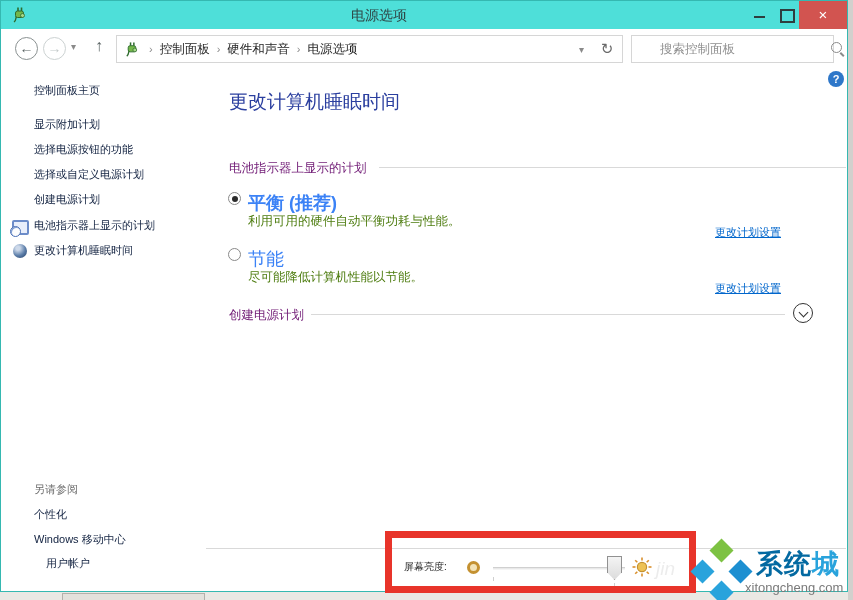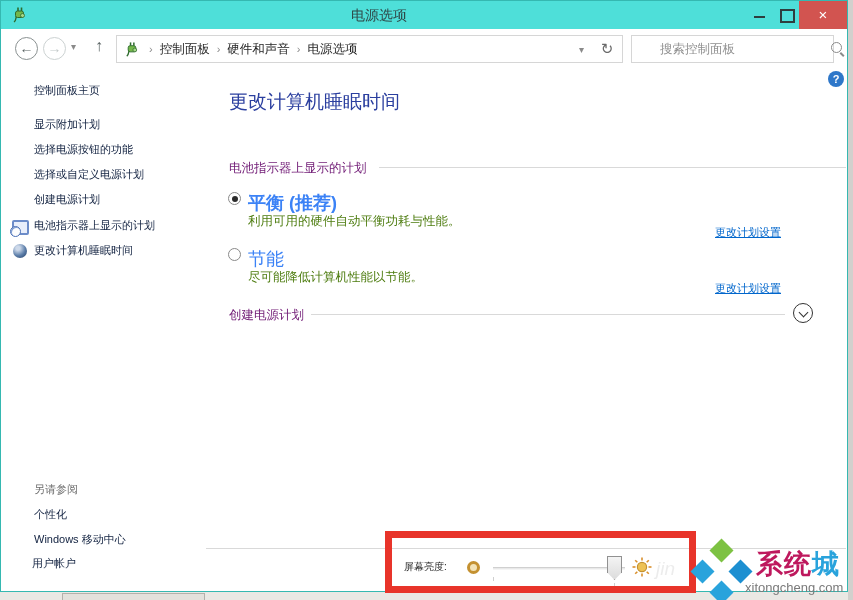--- a/index.html
+++ b/index.html
@@ -153,21 +153,21 @@
   .faint-mark { position: absolute; left: 655px; top: 557px; font-size: 19px; font-style: italic; color: rgba(120,120,120,0.14); }
   
   .red-box {
     position: absolute; left: 385px; top: 531px; width: 311px; height: 62px;
     border: 7px solid #e8342a; background: transparent; z-index: 5;
   }
   
   .watermark { position: absolute; left: 692px; top: 540px; width: 160px; height: 60px; z-index: 6; }
   .wm-diamond { position: absolute; width: 17px; height: 17px; transform: rotate(45deg); }
   .wm-brand { position: absolute; left: 64px; top: 6px; font-size: 27px; font-weight: bold; letter-spacing: 1px; white-space: nowrap; }
-  .wm-gray-part { color: #be185d; }
+  .wm-gray-part { color: #0369a1; }
   .wm-blue-part { color: #29a3dc; }
   .wm-url { position: absolute; left: 53px; top: 40px; font-size: 13px; color: #7a7a7a; white-space: nowrap; }
   
   .bottom-strip { position: absolute; left: 0; top: 592px; width: 848px; height: 8px; background: #eae8e4; }
   .taskbar-fragment {
     position: absolute; left: 62px; top: 593px; width: 143px; height: 7px;
     background: #e3e1dc; border: 1px solid #b3b0ab; border-bottom: none;
   }
 </style>
 </head>
@@ -225,21 +225,21 @@
   <div class="side-item" style="left:33px; top:166px;">选择或自定义电源计划</div>
   <div class="side-item" style="left:33px; top:191px;">创建电源计划</div>
   <span class="side-icon monitor-clock"></span>
   <div class="side-item" style="left:33px; top:217px;">电池指示器上显示的计划</div>
   <span class="side-icon sleep-sphere"></span>
   <div class="side-item" style="left:33px; top:242px;">更改计算机睡眠时间</div>
 
   <div class="side-item see-also-header" style="left:33px; top:481px;">另请参阅</div>
   <div class="side-item" style="left:33px; top:506px;">个性化</div>
   <div class="side-item" style="left:33px; top:531px;">Windows 移动中心</div>
-  <div class="side-item" style="left:31px; top:555px;">用户帐户</div>
+  <div class="side-item" style="left:45px; top:555px;">用户帐户</div>
 
   <div class="page-heading">更改计算机睡眠时间</div>
 
   <div class="section-label" style="left:228px; top:159px;">电池指示器上显示的计划</div>
   <div class="h-rule" style="left:378px; top:166px; width:467px;"></div>
 
   <div class="help-btn">?</div>
 
   <span class="radio checked" style="left:227px; top:191px;"></span>
   <div class="plan-name bold" style="left:247px; top:190px;">平衡 (推荐)</div>

